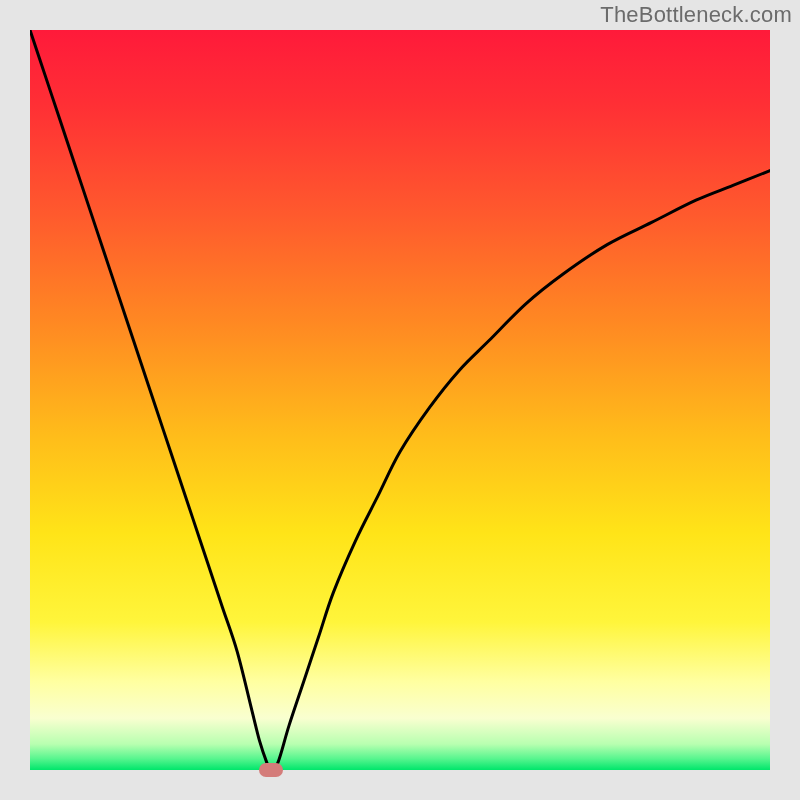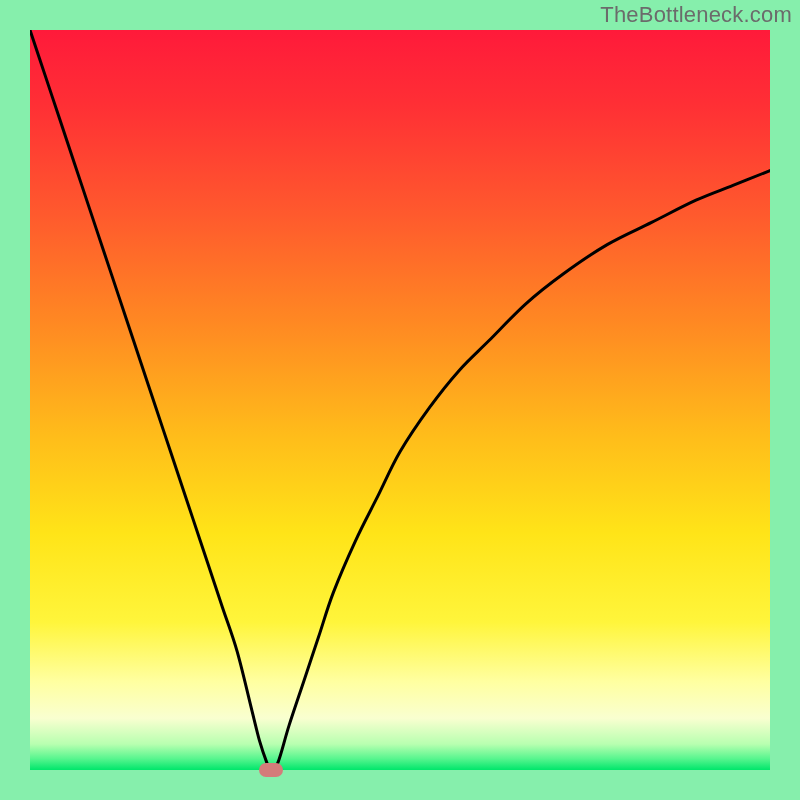--- a/index.html
+++ b/index.html
@@ -8,21 +8,21 @@
     width: 800px;
     height: 800px;
     overflow: hidden;
     font-family: Arial, Helvetica, sans-serif;
     background: #000;
   }
   .frame {
     position: relative;
     width: 800px;
     height: 800px;
-    background: #86efac;
+    background: #e5e5e5;
   }
   .watermark {
     position: absolute;
     top: 2px;
     right: 8px;
     color: #6b6b6b;
     font-size: 22px;
     font-weight: 400;
     letter-spacing: 0.2px;
     z-index: 40;

